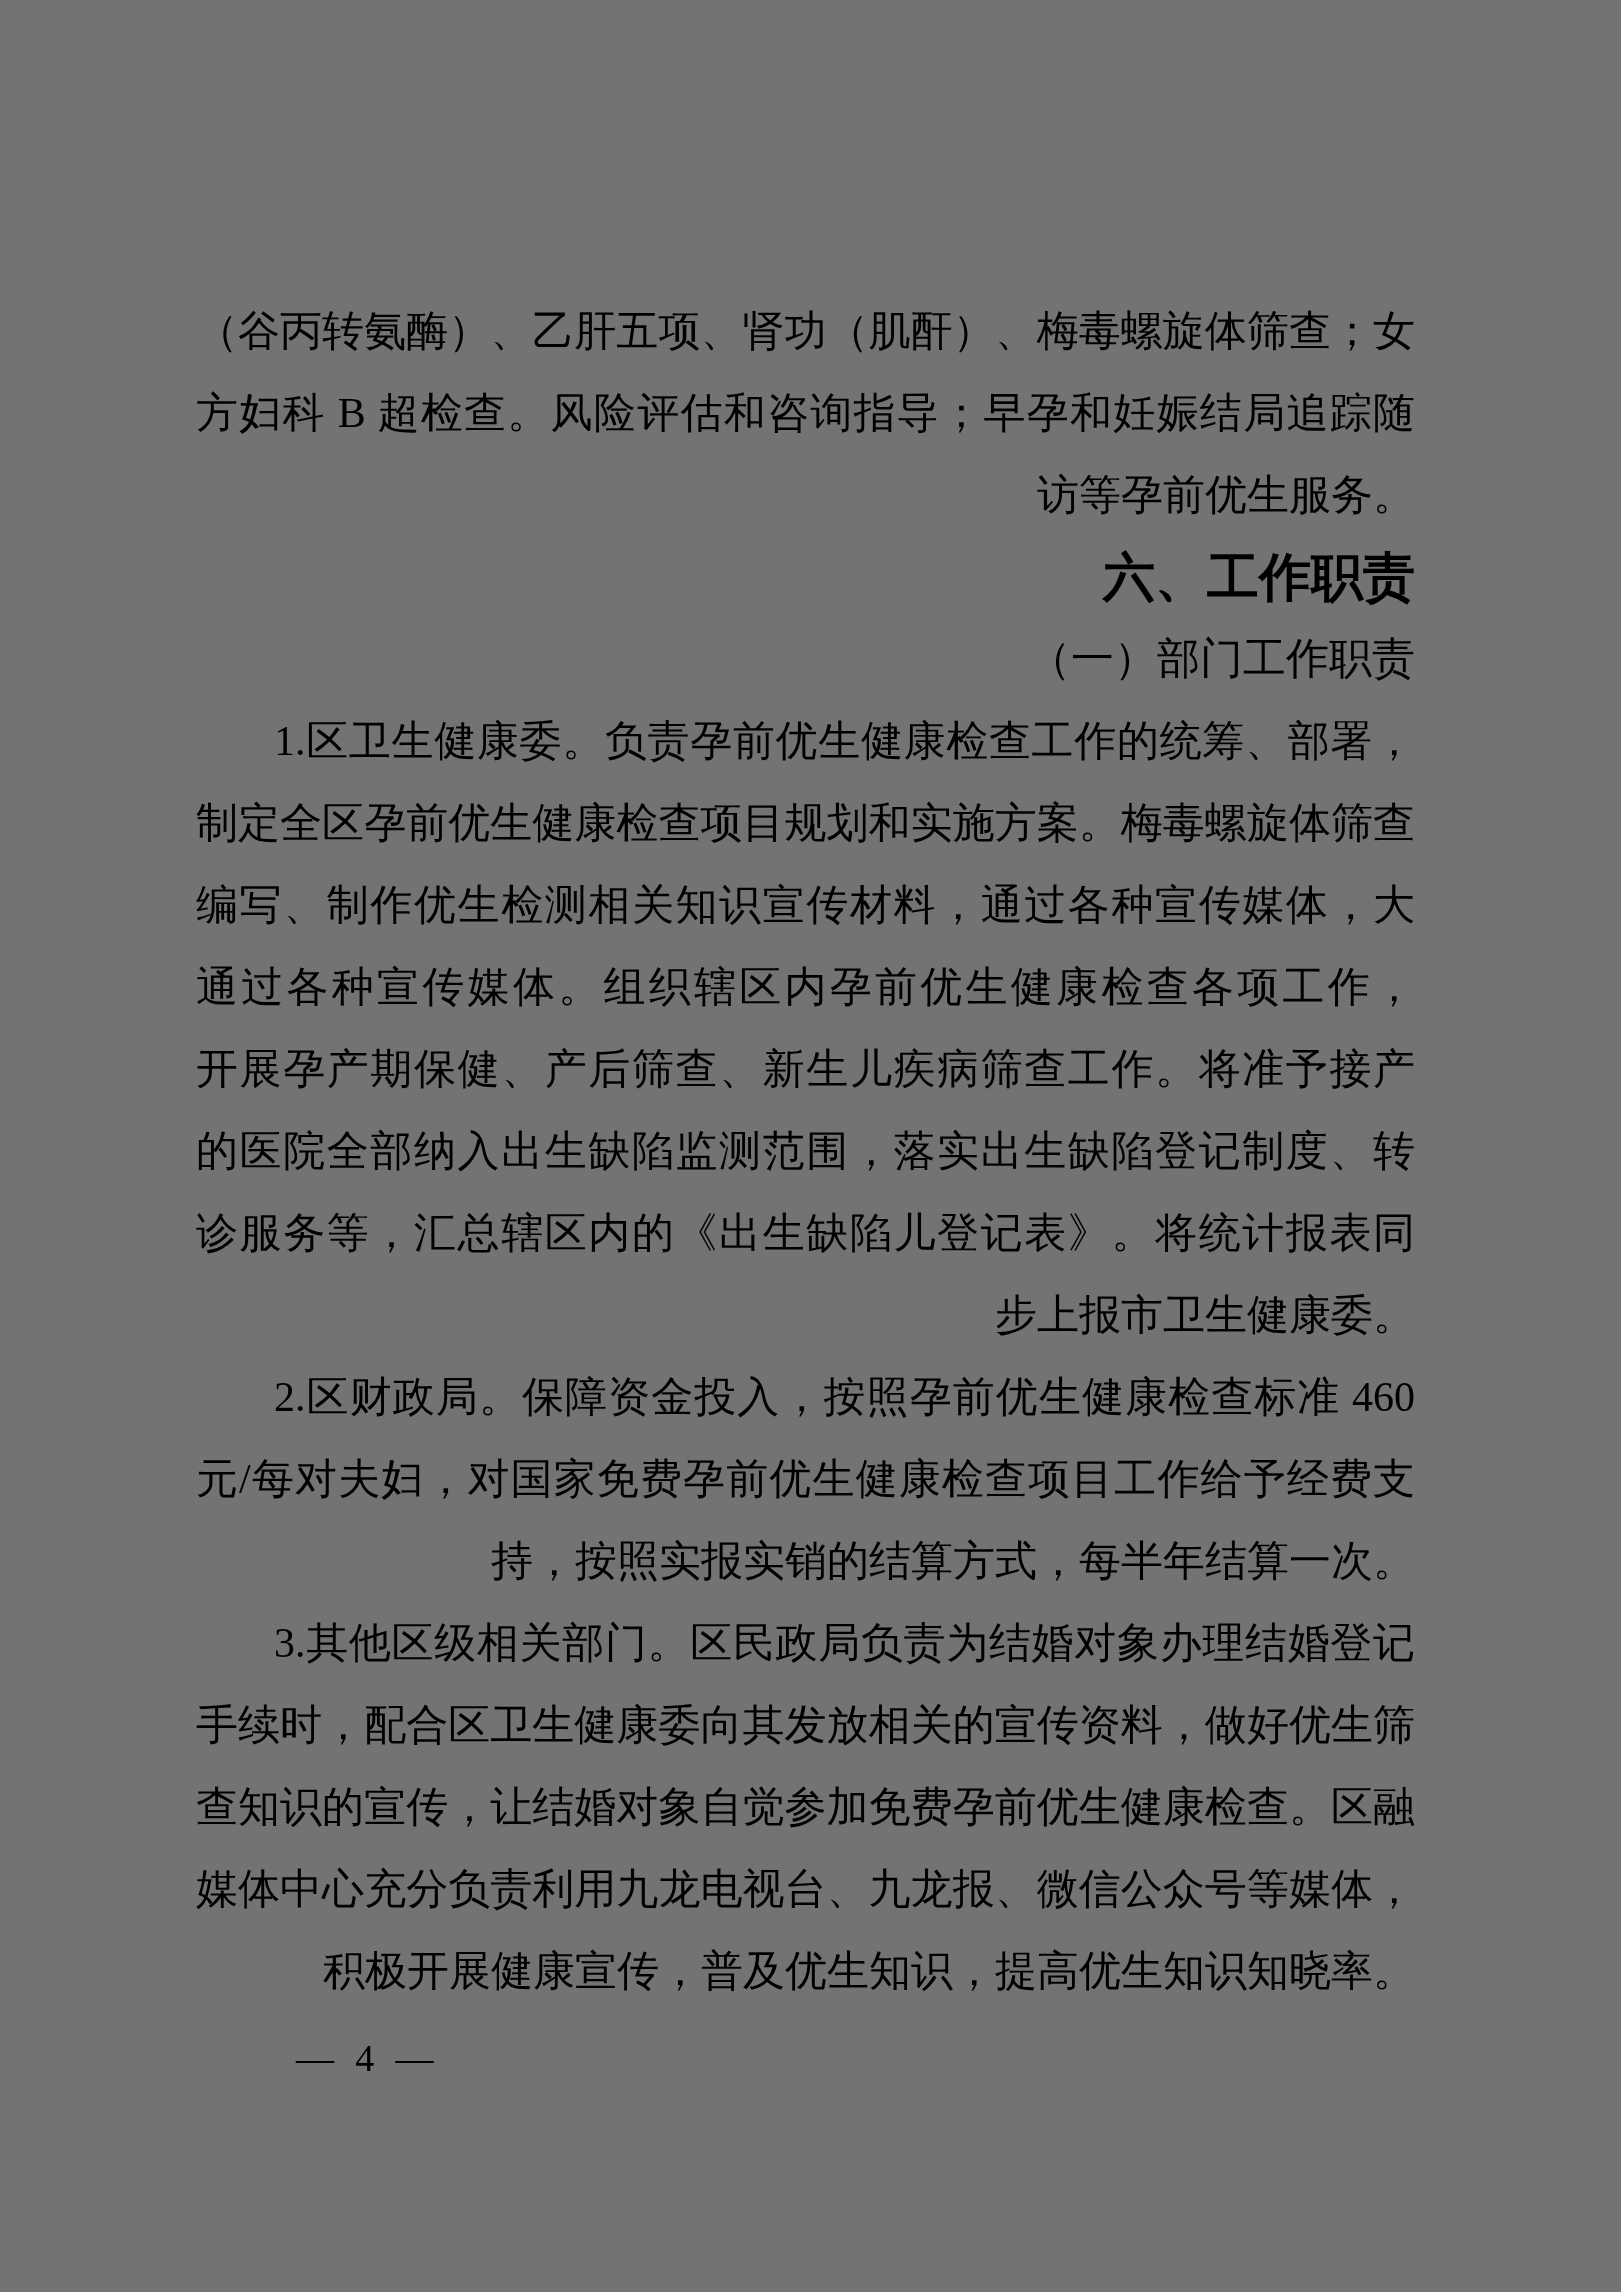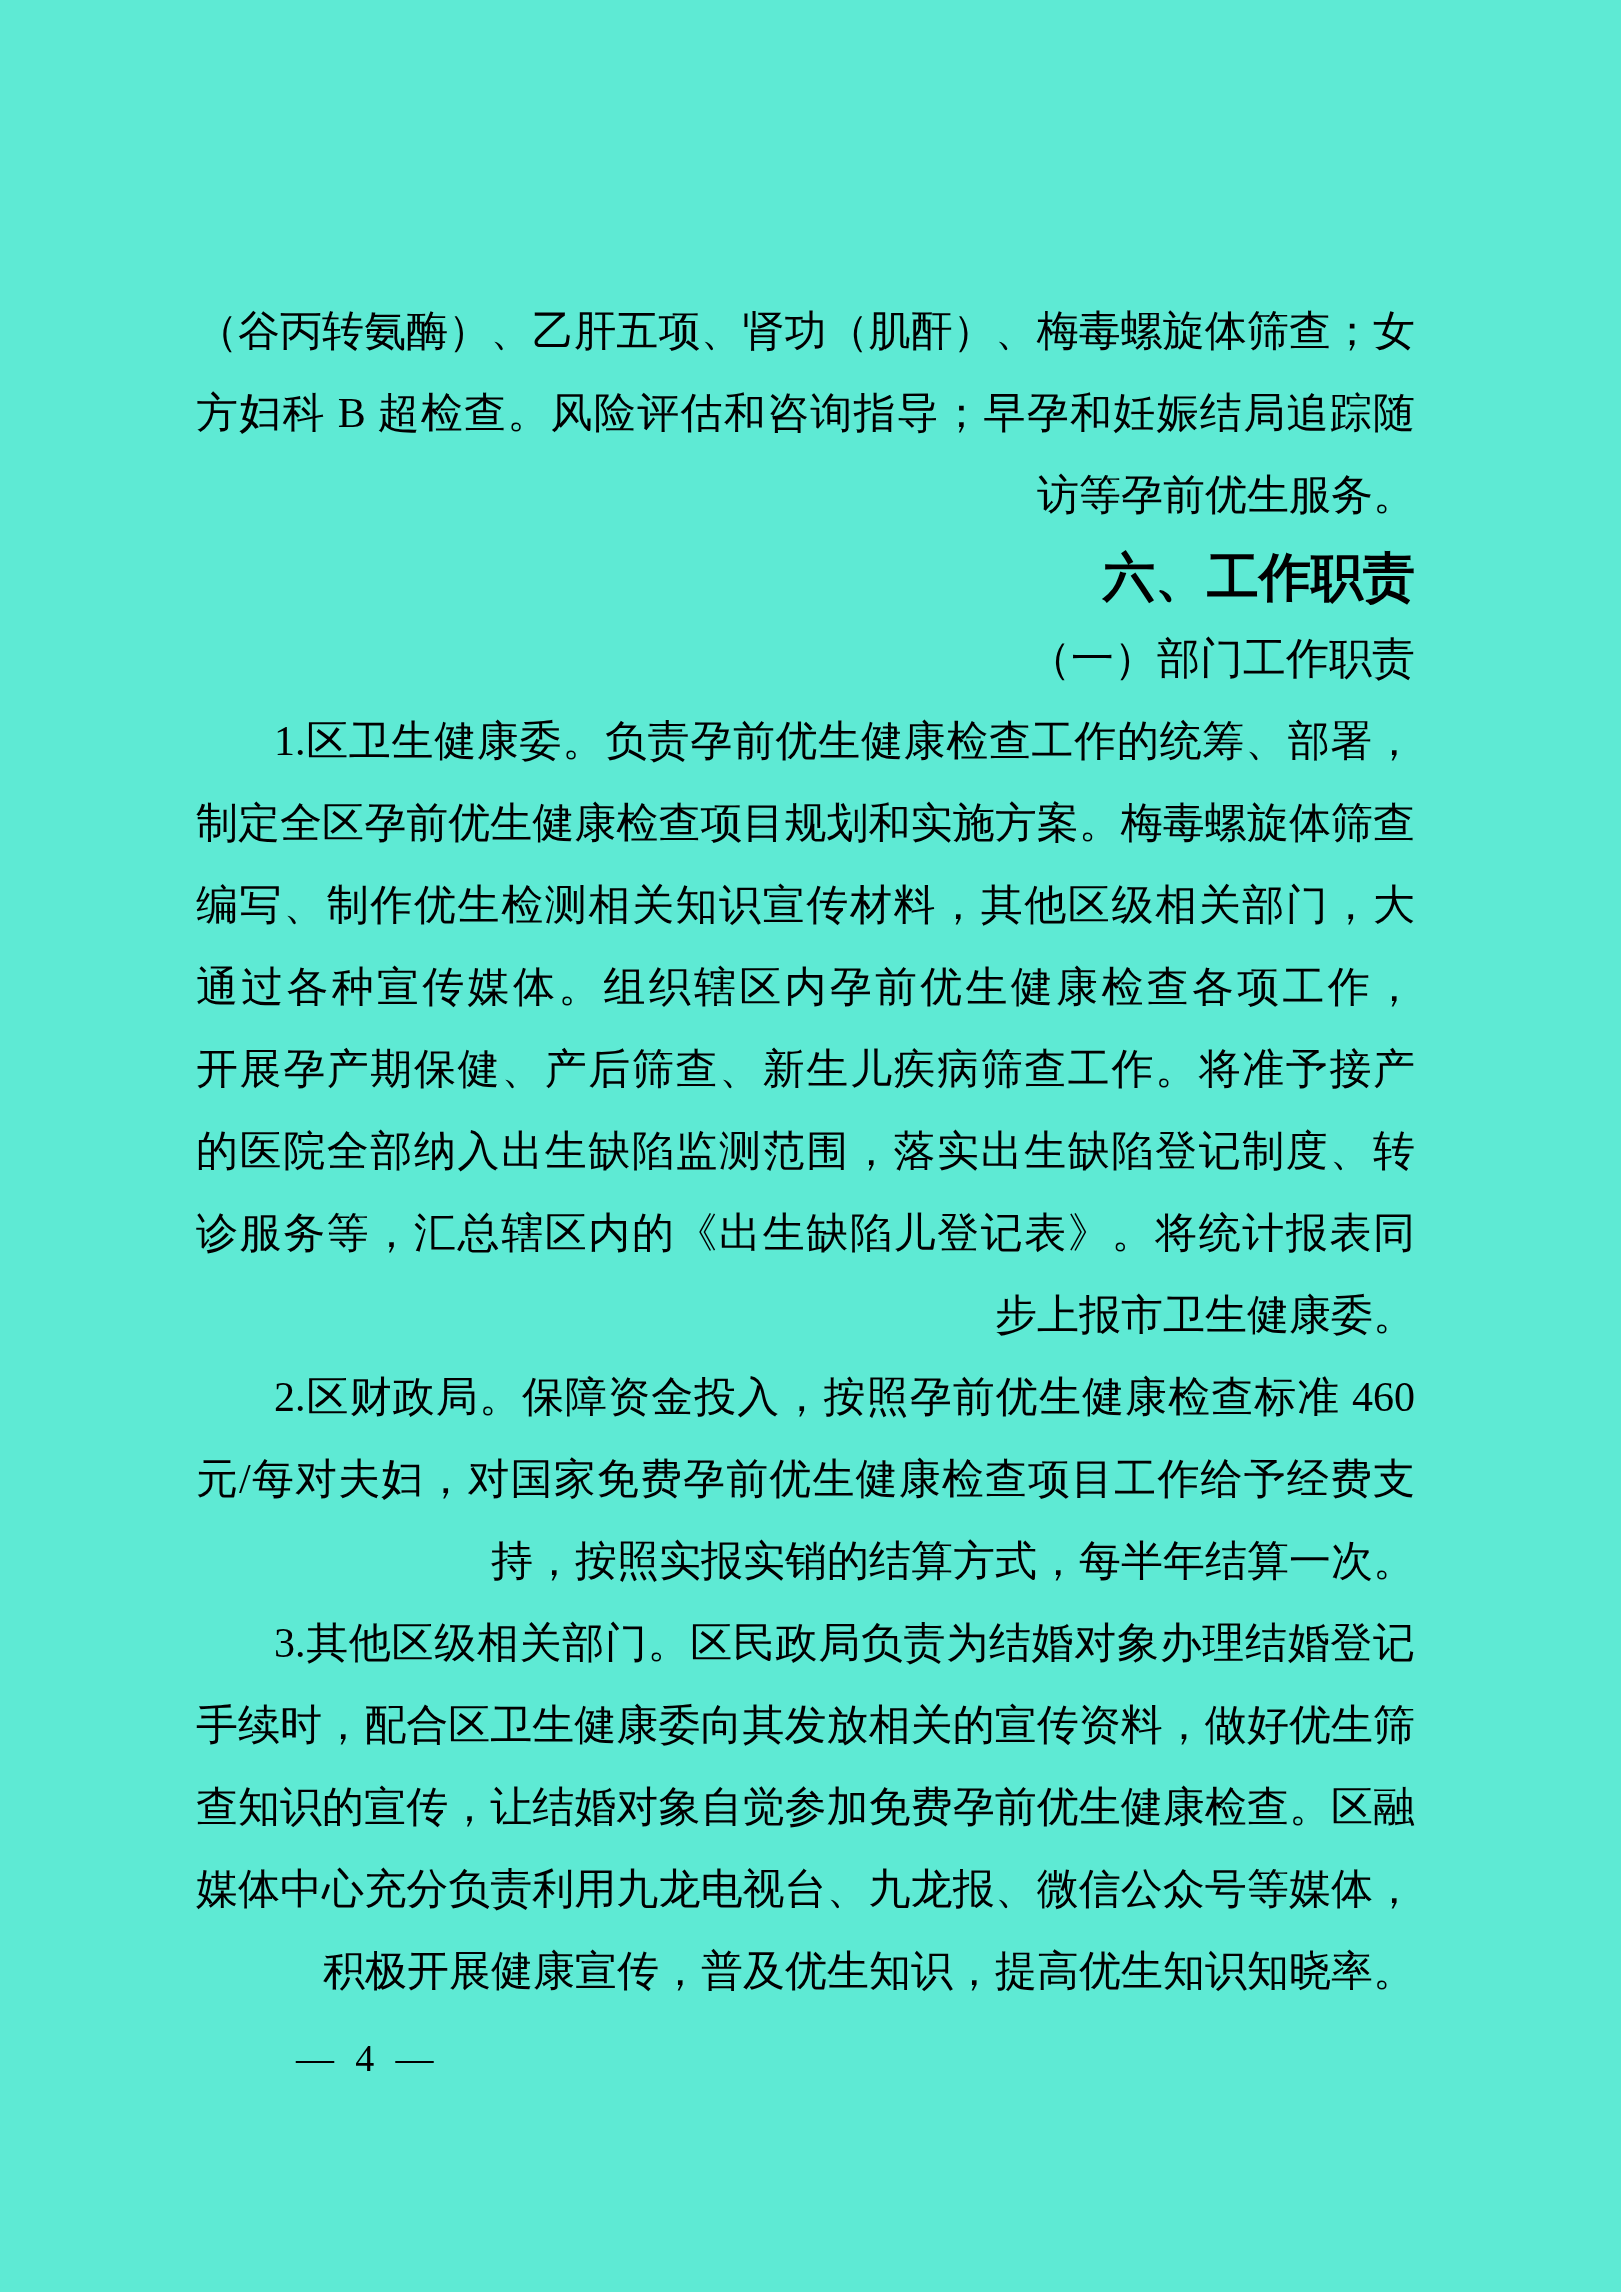--- a/index.html
+++ b/index.html
@@ -4,21 +4,21 @@
 <style>
   html, body {
     margin: 0;
     padding: 0;
     background: #ffffff;
   }
   .page {
     position: relative;
     width: 1621px;
     height: 2293px;
-    background: #5eead4;
+    background: #737373;
     color: #000000;
     font-family: "Liberation Serif", "DejaVu Serif", serif;
     overflow: hidden;
   }
   .content {
     position: absolute;
     left: 196px;
     top: 290px;
     width: 1219px;
   }
@@ -69,21 +69,21 @@
 
 <div class="page">
   <div class="content">
     <div class="line full">（谷丙转氨酶）、乙肝五项、肾功（肌酐）、梅毒螺旋体筛查；女</div>
     <div class="line full">方妇科 B 超检查。风险评估和咨询指导；早孕和妊娠结局追踪随</div>
     <div class="line end">访等孕前优生服务。</div>
     <div class="line end h1 indent">六、工作职责</div>
     <div class="line end h2 indent">（一）部门工作职责</div>
     <div class="line full indent">1.区卫生健康委。负责孕前优生健康检查工作的统筹、部署，</div>
     <div class="line full">制定全区孕前优生健康检查项目规划和实施方案。梅毒螺旋体筛查</div>
-    <div class="line full">编写、制作优生检测相关知识宣传材料，其他区级相关部门，大</div>
+    <div class="line full">编写、制作优生检测相关知识宣传材料，通过各种宣传媒体，大</div>
     <div class="line full">通过各种宣传媒体。组织辖区内孕前优生健康检查各项工作，</div>
     <div class="line full">开展孕产期保健、产后筛查、新生儿疾病筛查工作。将准予接产</div>
     <div class="line full">的医院全部纳入出生缺陷监测范围，落实出生缺陷登记制度、转</div>
     <div class="line full">诊服务等，汇总辖区内的《出生缺陷儿登记表》。将统计报表同</div>
     <div class="line end">步上报市卫生健康委。</div>
     <div class="line full indent">2.区财政局。保障资金投入，按照孕前优生健康检查标准 460</div>
     <div class="line full">元/每对夫妇，对国家免费孕前优生健康检查项目工作给予经费支</div>
     <div class="line end">持，按照实报实销的结算方式，每半年结算一次。</div>
     <div class="line full indent">3.其他区级相关部门。区民政局负责为结婚对象办理结婚登记</div>
     <div class="line full">手续时，配合区卫生健康委向其发放相关的宣传资料，做好优生筛</div>

